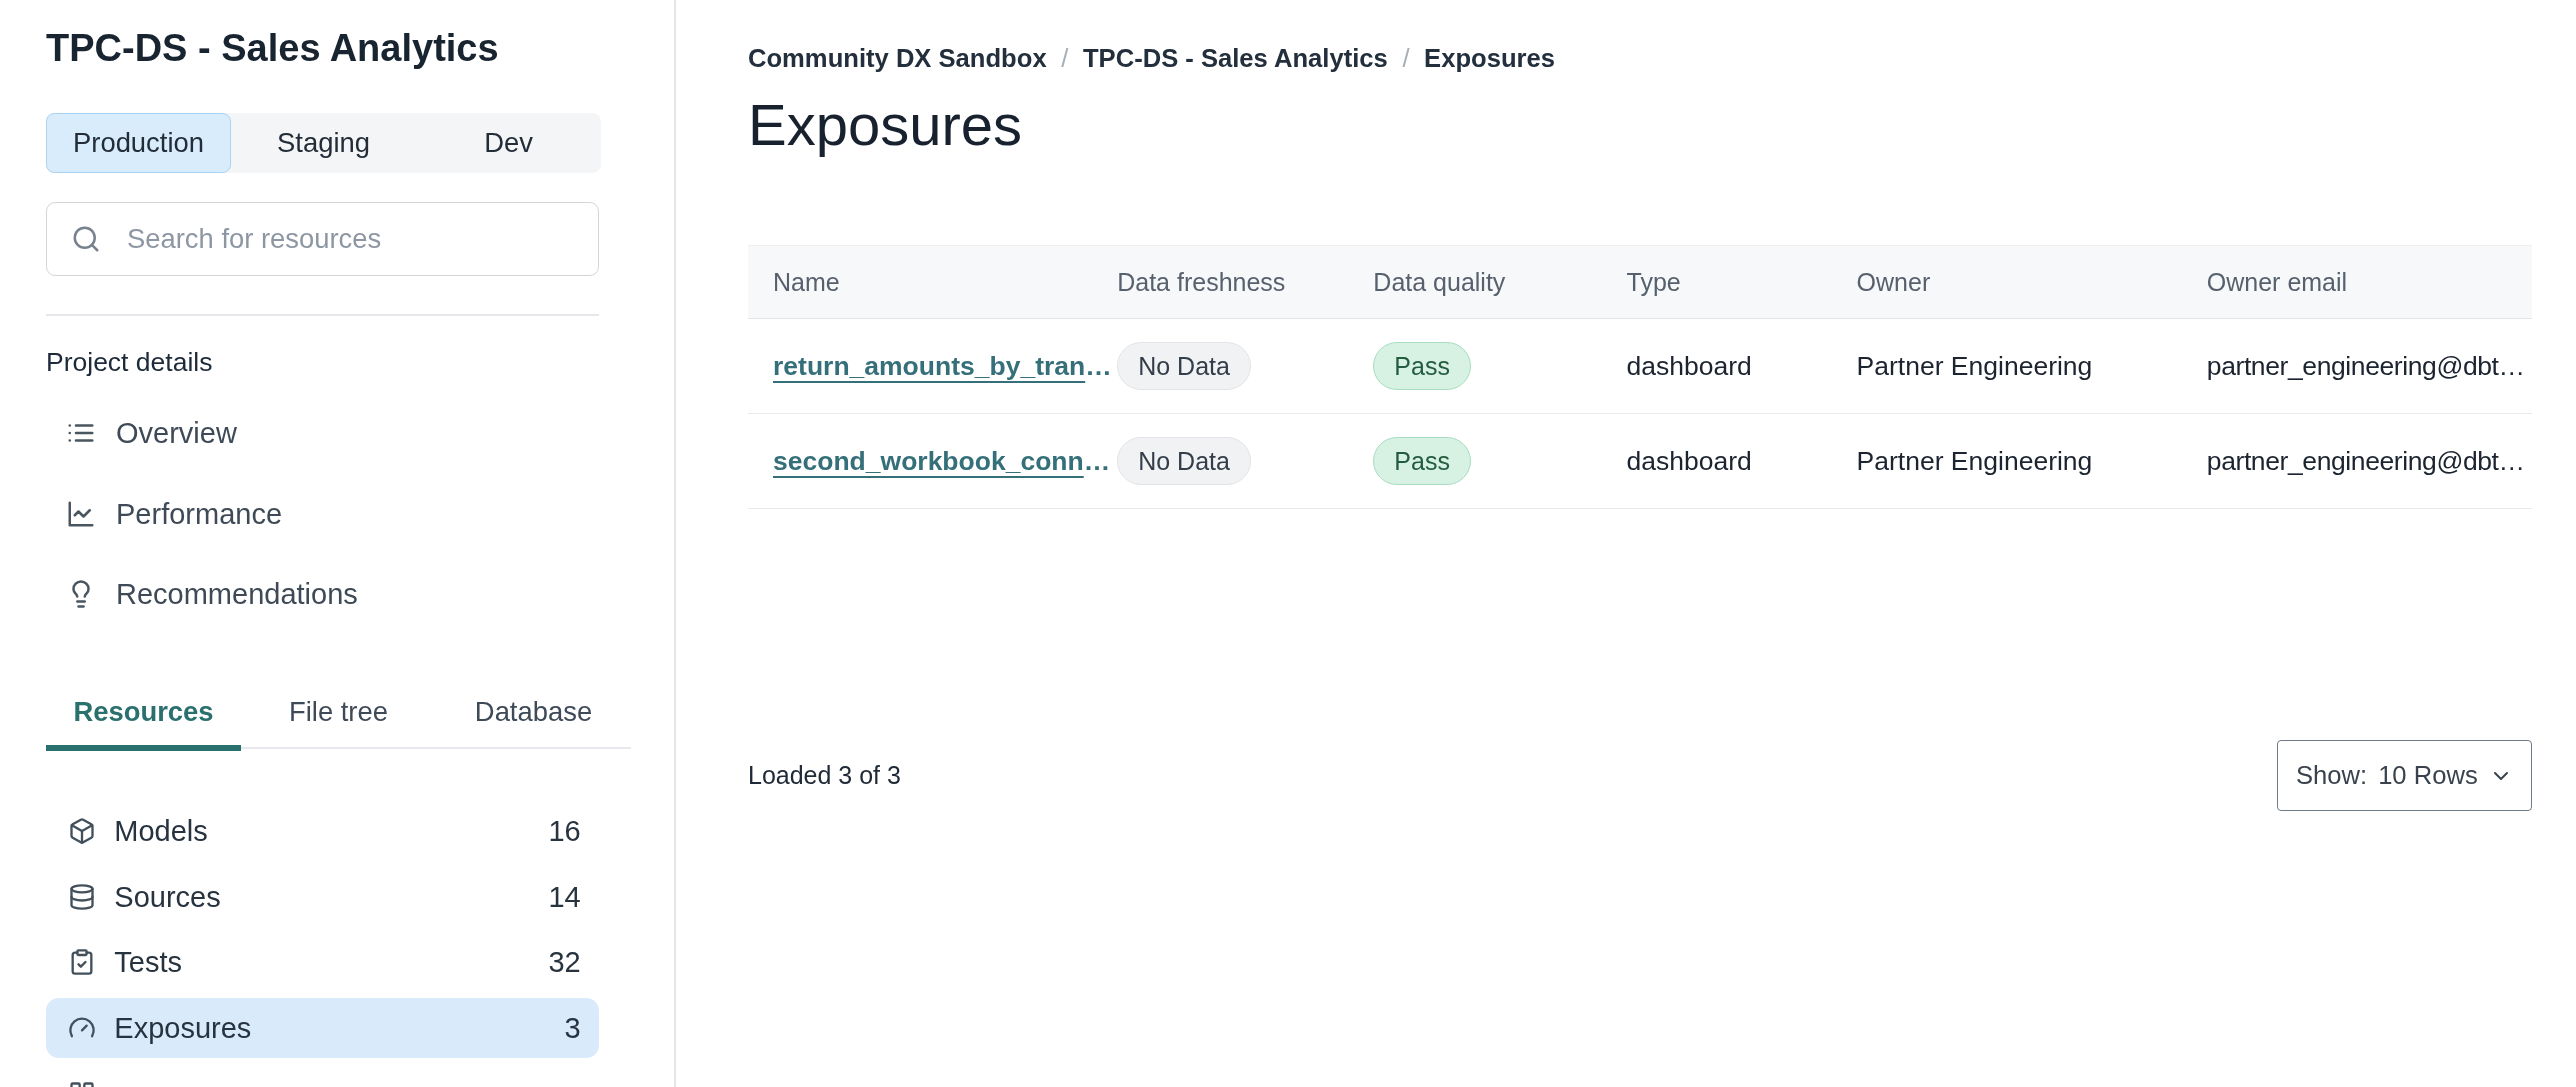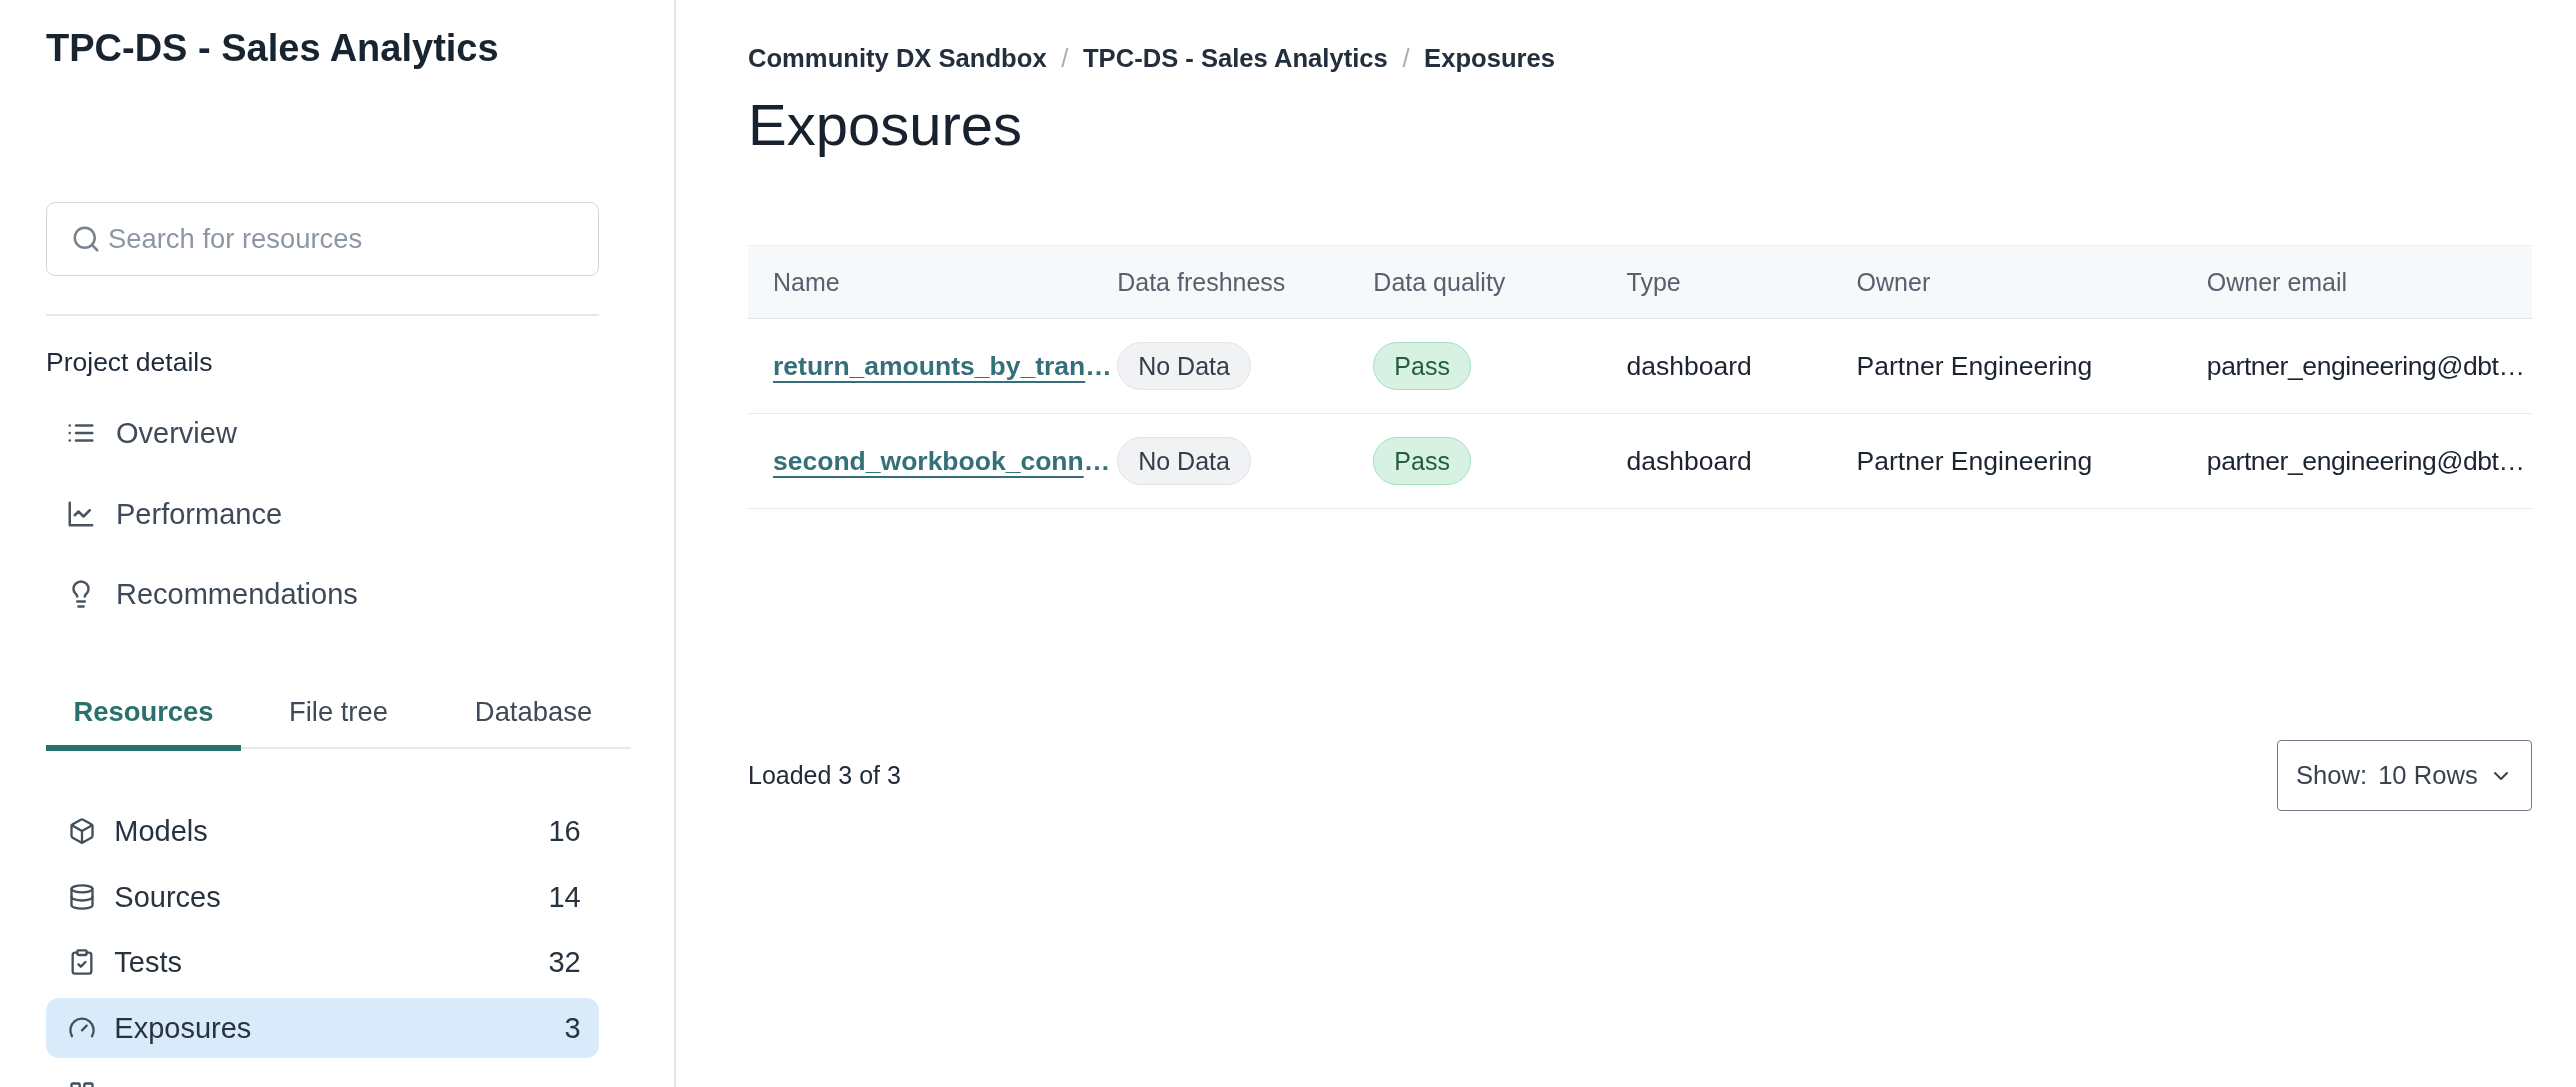--- a/index.html
+++ b/index.html
@@ -19,21 +19,21 @@
   svg{display:block}
 
   
   .sidebar{position:absolute;left:0;top:0;width:674px;height:100%}
   .project-title{position:absolute;top:27.4px;left:46px;margin:0;font-size:38px;font-weight:700;color:#18242f;white-space:nowrap}
 
   .seg{position:absolute;top:113px;left:46px;width:555px;height:60px;display:flex;background:#f4f5f6;border-radius:8.2px}
   .seg-item{flex:1;border:1.8px solid transparent;background:transparent;font:inherit;font-size:27.4px;color:#232d38;border-radius:8.2px;cursor:pointer;padding:0}
   .seg-item.active{background:var(--selected-blue-bg);border-color:var(--selected-blue-border)}
 
-  .search{position:absolute;top:202px;left:46px;width:553px;height:74px;border:1.8px solid #d2d6db;border-radius:9.1px;display:flex;align-items:center;gap:5px;padding-left:24px;background:#fff}
+  .search{position:absolute;top:202px;left:46px;width:553px;height:74px;border:1.8px solid #d2d6db;border-radius:9.1px;display:flex;align-items:center;gap:24px;padding-left:24px;background:#fff}
   .search svg{width:30px;height:30px;color:#78828e;flex:none}
   .search input{border:0;outline:0;font:inherit;font-size:27.4px;color:#222c37;flex:1;min-width:0;background:transparent}
   .search input::placeholder{color:#8d97a3}
 
   .sb-divider{position:absolute;top:314px;left:46px;width:553px;height:1.8px;background:#e5e7ea}
   .section-label{position:absolute;top:347px;left:46px;font-size:26.5px;color:#1d2a39}
 
   .nav-item{position:absolute;left:46px;width:553px;height:66px;display:flex;align-items:center;gap:20px;padding:0 0 0 20px;background:none;border:0;font:inherit;font-size:29px;color:var(--text-nav);cursor:pointer;text-align:left}
   .nav-item svg{width:30px;height:30px;flex:none;color:#49555f}
   #nav0{top:400px} #nav1{top:481px} #nav2{top:561px}
@@ -74,20 +74,25 @@
   .loaded{font-size:25px;color:#212b38}
   .show-select{display:flex;align-items:center;justify-content:center;gap:11px;height:71px;min-width:244px;padding:0 18.3px;border:1.8px solid #6f7b88;border-radius:4px;background:#fff;font:inherit;font-size:25.6px;color:#39424d;cursor:pointer}
   .show-select svg{width:24px;height:24px;color:#39424d}
 </style>
 </head>
 <body>
 
 <aside class="sidebar">
   <h1 class="project-title">TPC-DS - Sales Analytics</h1>
 
+  <div class="seg">
+    <button class="seg-item active">Production</button>
+    <button class="seg-item">Staging</button>
+    <button class="seg-item">Dev</button>
+  </div>
 
   <div class="search">
     <svg viewBox="0 0 24 24" fill="none" stroke="currentColor" stroke-width="2" stroke-linecap="round" stroke-linejoin="round">
         <circle cx="11" cy="11" r="8"></circle>
         <path d="m21 21-4.3-4.3"></path>
       </svg>
     <input placeholder="Search for resources" style="">
   </div>
 
   <div class="sb-divider"></div>

